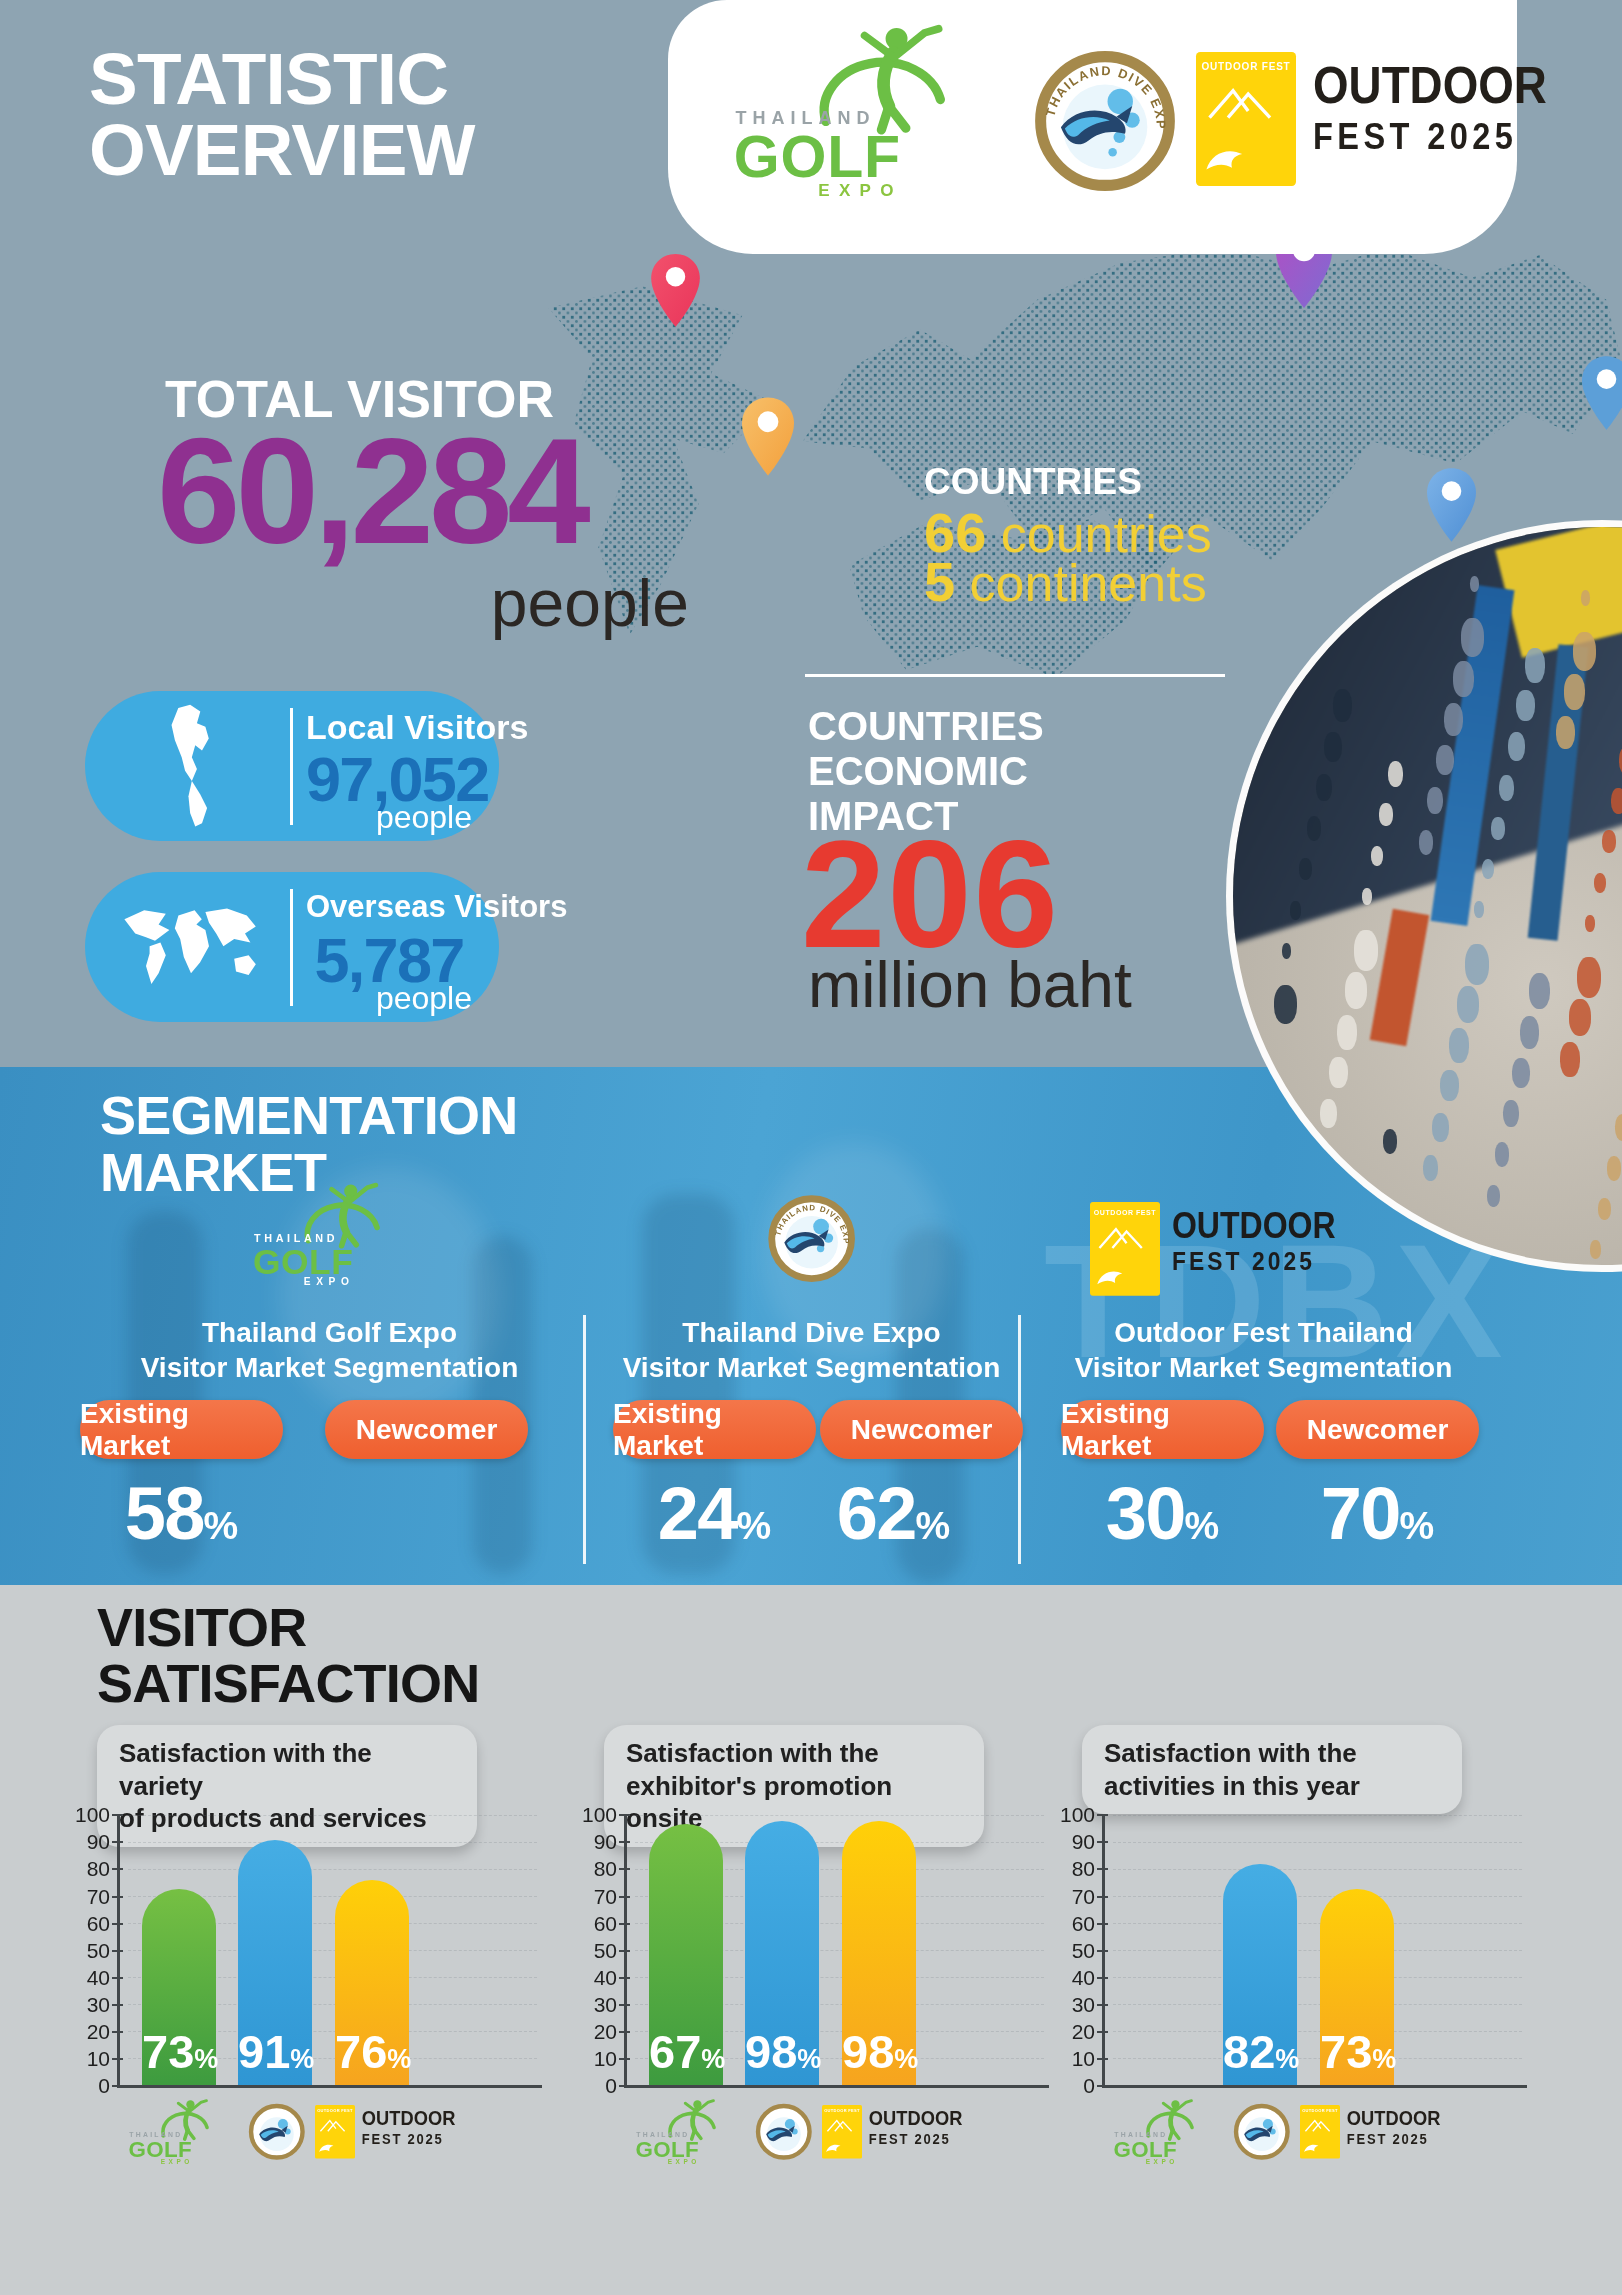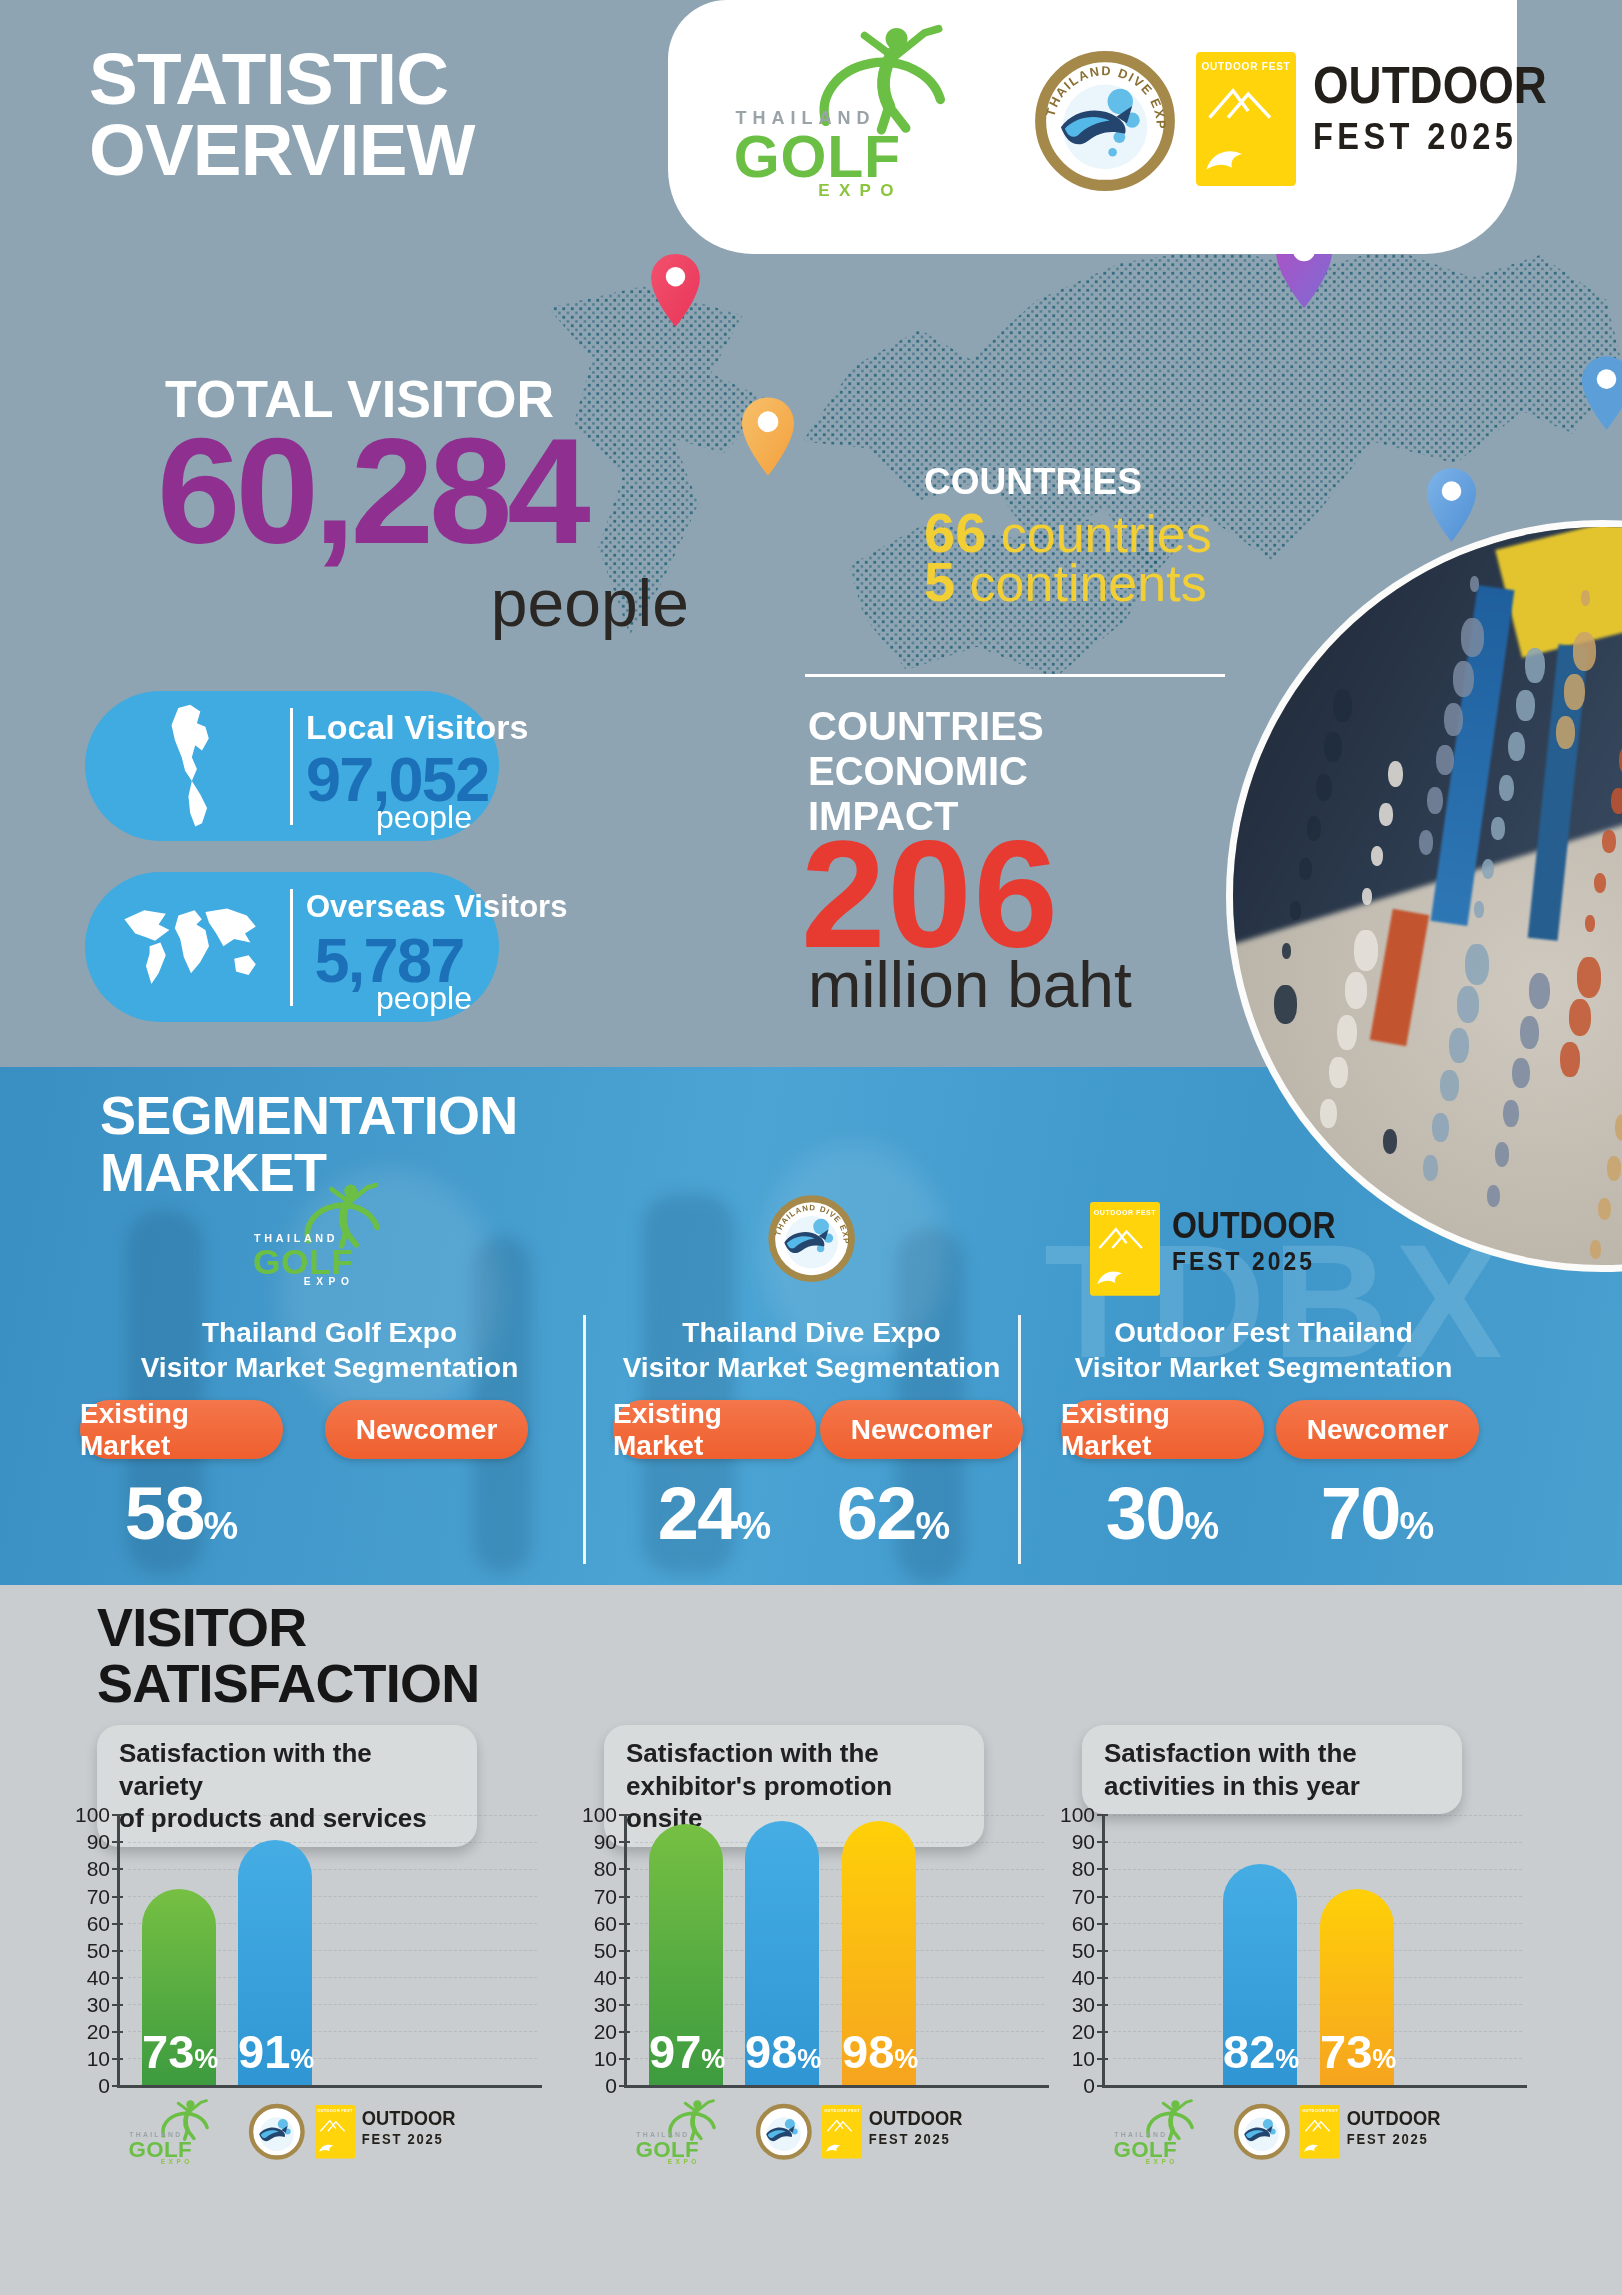--- a/index.html
+++ b/index.html
@@ -490,20 +490,23 @@
           <div class="gridline" style="bottom: 81px;"></div>
           <div class="gridline" style="bottom: 54px;"></div>
           <div class="gridline" style="bottom: 27px;"></div>
         <div class="yline"></div>
         <div class="bar b0" style="height: 197px;">
             <div class="blabel"><span class="n">73</span><span class="p">%</span></div>
           </div>
         <div class="bar b1" style="height: 246px;">
             <div class="blabel"><span class="n">91</span><span class="p">%</span></div>
           </div>
+        <div class="bar b2" style="height: 206px;">
+            <div class="blabel"><span class="n">76</span><span class="p">%</span></div>
+          </div>
         <div class="xline"></div>
 
         <div class="golf-logo mini" style="left:12px;top:284px;transform:scale(0.38)">
           <svg class="gsvg" width="169" height="118" viewBox="0 0 200 140">
               <use href="#sym-golfer"></use>
             </svg>
           <div class="thai">THAILAND</div>
           <div class="gword">GOLF</div>
           <div class="gexpo">EXPO</div>
         </div>
@@ -571,21 +574,21 @@
           <div class="gridline" style="bottom: 216px;"></div>
           <div class="gridline" style="bottom: 189px;"></div>
           <div class="gridline" style="bottom: 162px;"></div>
           <div class="gridline" style="bottom: 135px;"></div>
           <div class="gridline" style="bottom: 108px;"></div>
           <div class="gridline" style="bottom: 81px;"></div>
           <div class="gridline" style="bottom: 54px;"></div>
           <div class="gridline" style="bottom: 27px;"></div>
         <div class="yline"></div>
         <div class="bar b0" style="height: 262px;">
-            <div class="blabel"><span class="n">97</span><span class="p">%</span></div>
+            <div class="blabel"><span class="n">67</span><span class="p">%</span></div>
           </div>
         <div class="bar b1" style="height: 265px;">
             <div class="blabel"><span class="n">98</span><span class="p">%</span></div>
           </div>
         <div class="bar b2" style="height: 265px;">
             <div class="blabel"><span class="n">98</span><span class="p">%</span></div>
           </div>
         <div class="xline"></div>
         <div class="golf-logo mini" style="left:12px;top:284px;transform:scale(0.38)">
           <svg class="gsvg" width="169" height="118" viewBox="0 0 200 140">

